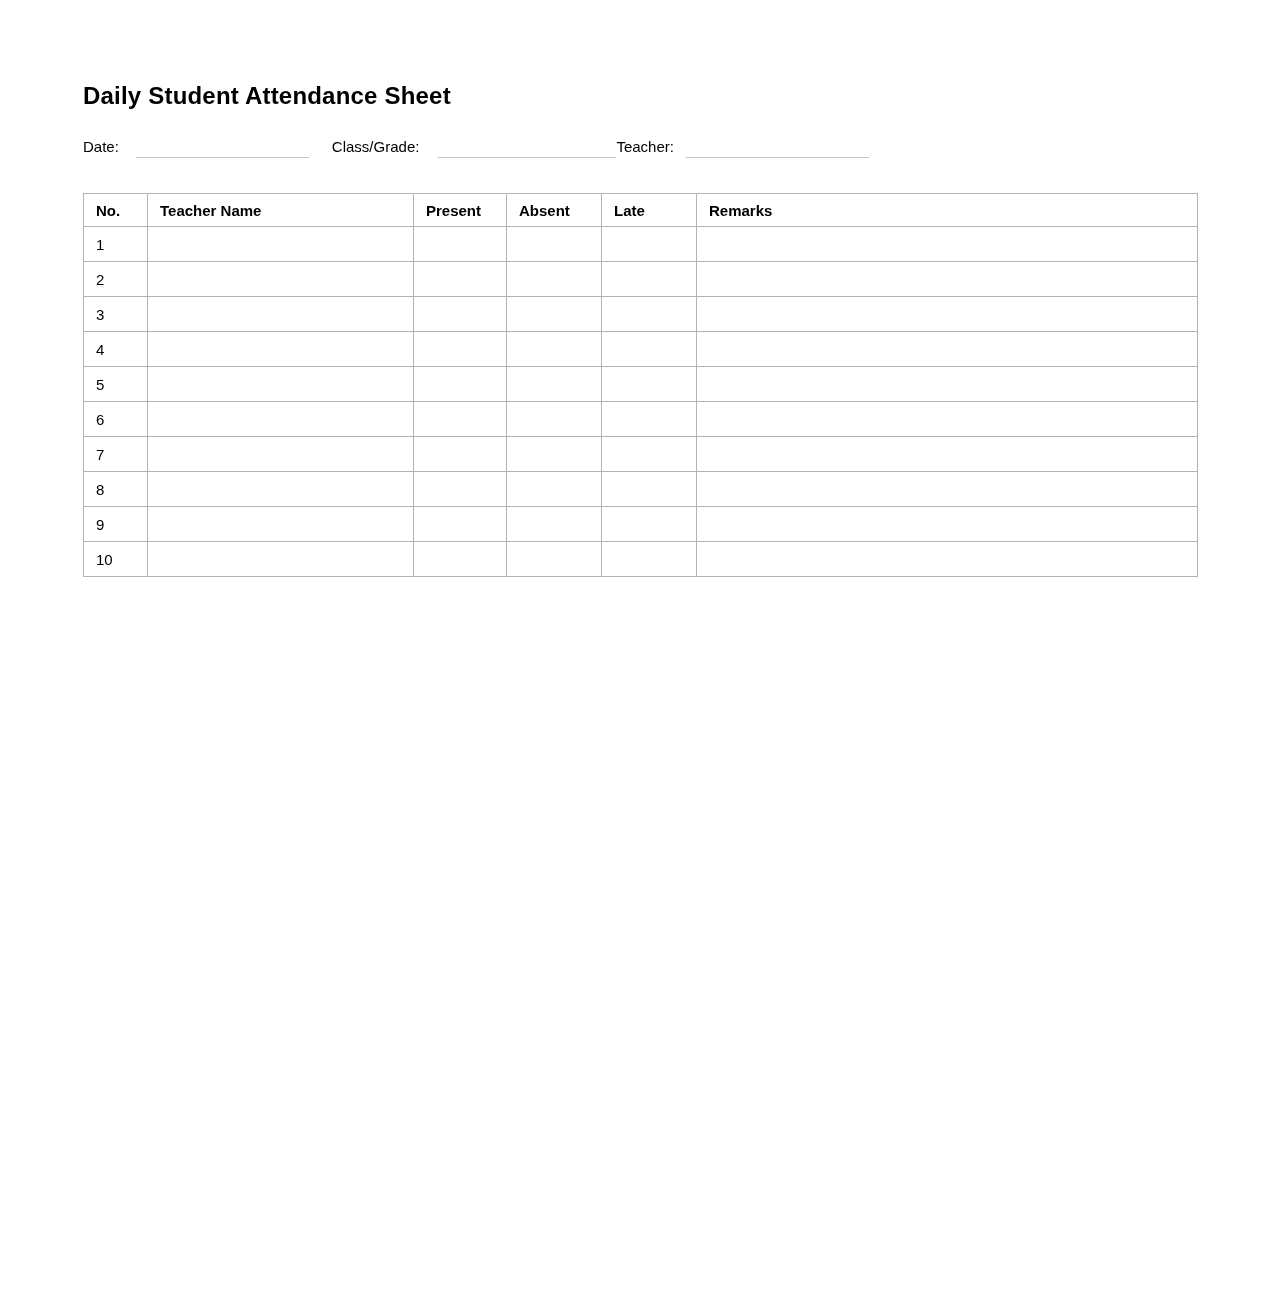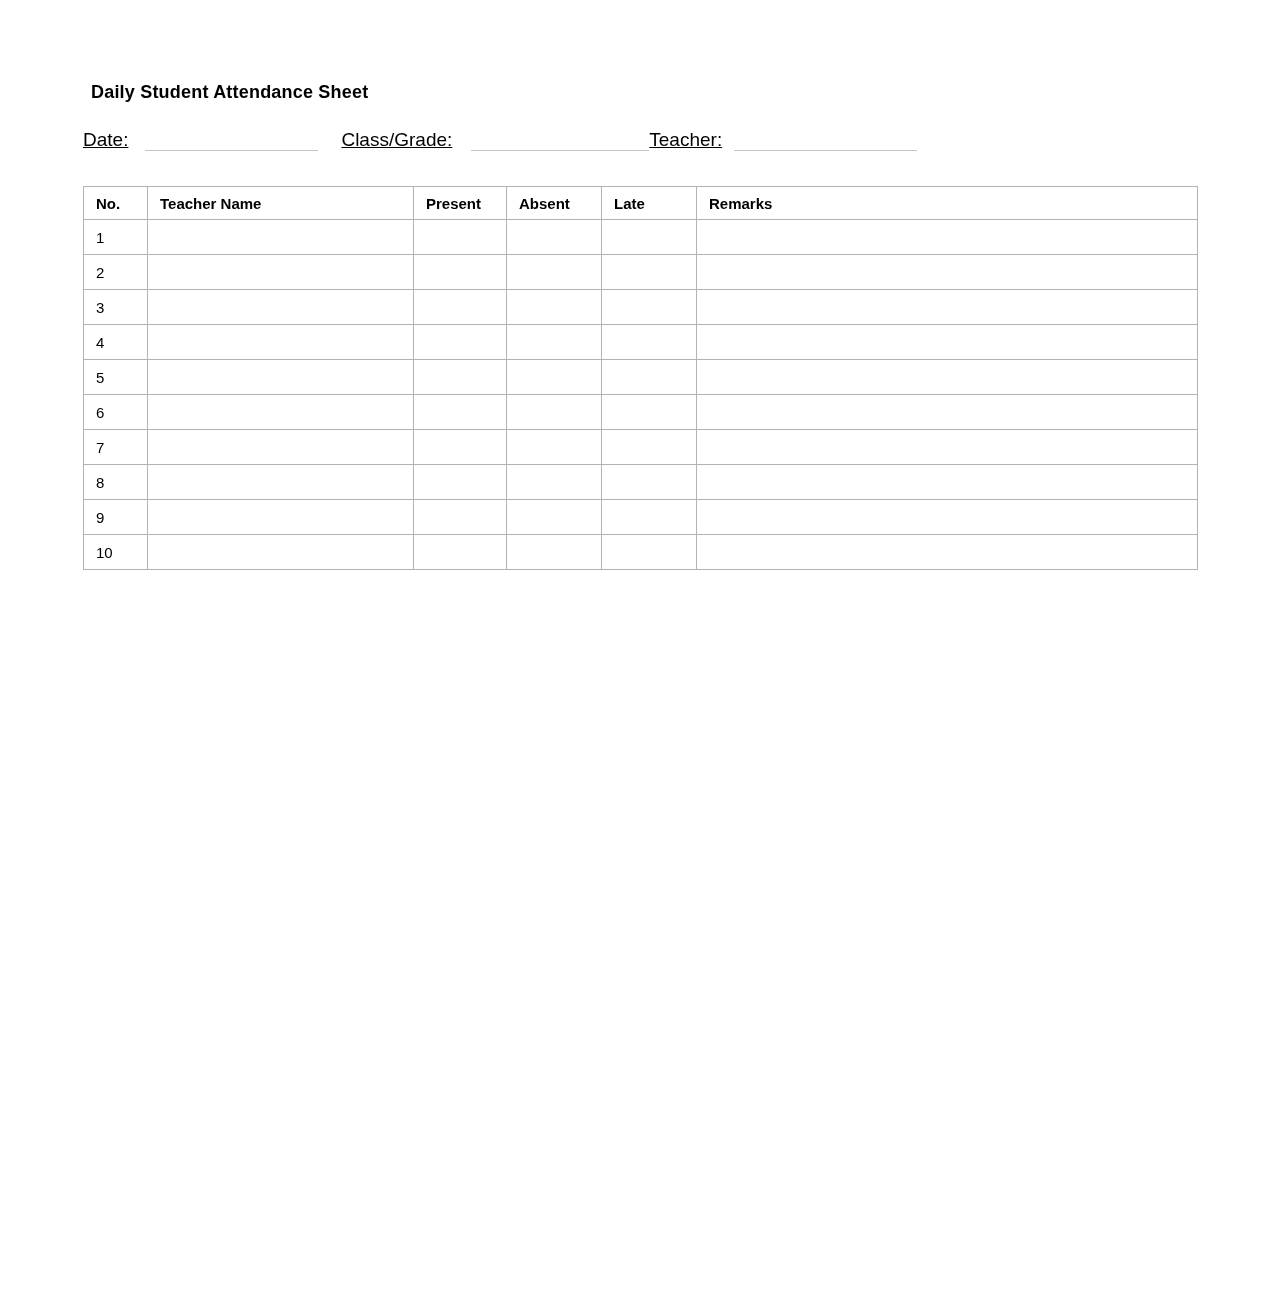--- a/index.html
+++ b/index.html
@@ -8,37 +8,36 @@
     width: 1278px;
     height: 1300px;
     background: #ffffff;
     color: #000000;
     font-family: "Liberation Sans", sans-serif;
   }
   .page {
     padding: 82px 0 0 83px;
   }
   .title {
-    font-size: 18px;
+    font-size: 24px;
     font-weight: bold;
-    margin: 0 0 27px 8px;
+    margin: 0 0 27px 0;
     letter-spacing: 0.2px;
   }
   .fields {
     display: flex;
     align-items: stretch;
     height: 21px;
     margin-bottom: 35px;
   }
   .field { display: flex; }
   .field-label {
-    font-size: 19px;
+    font-size: 15px;
     line-height: 20px;
     white-space: nowrap;
-    text-decoration: underline;
   }
   .field-line {
     display: inline-block;
     height: 21px;
     border-bottom: 1px solid var(--underline-color, #c4c4c4);
   }
   .field-date .field-line { width: 173px; margin-left: 17px; }
   .field-class { margin-left: 23px; }
   .field-class .field-line { width: 178px; margin-left: 19px; }
   .field-teacher { }

